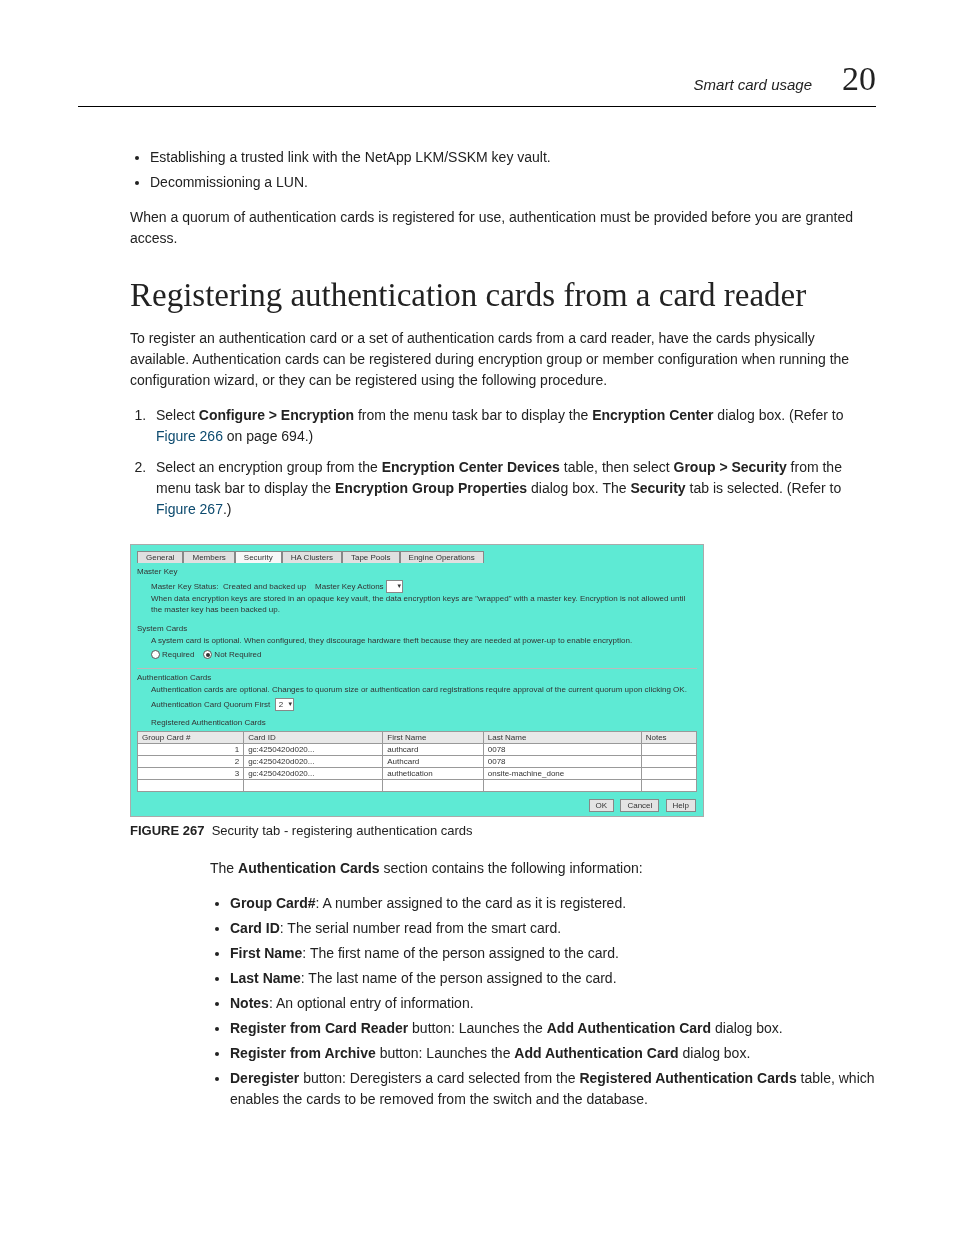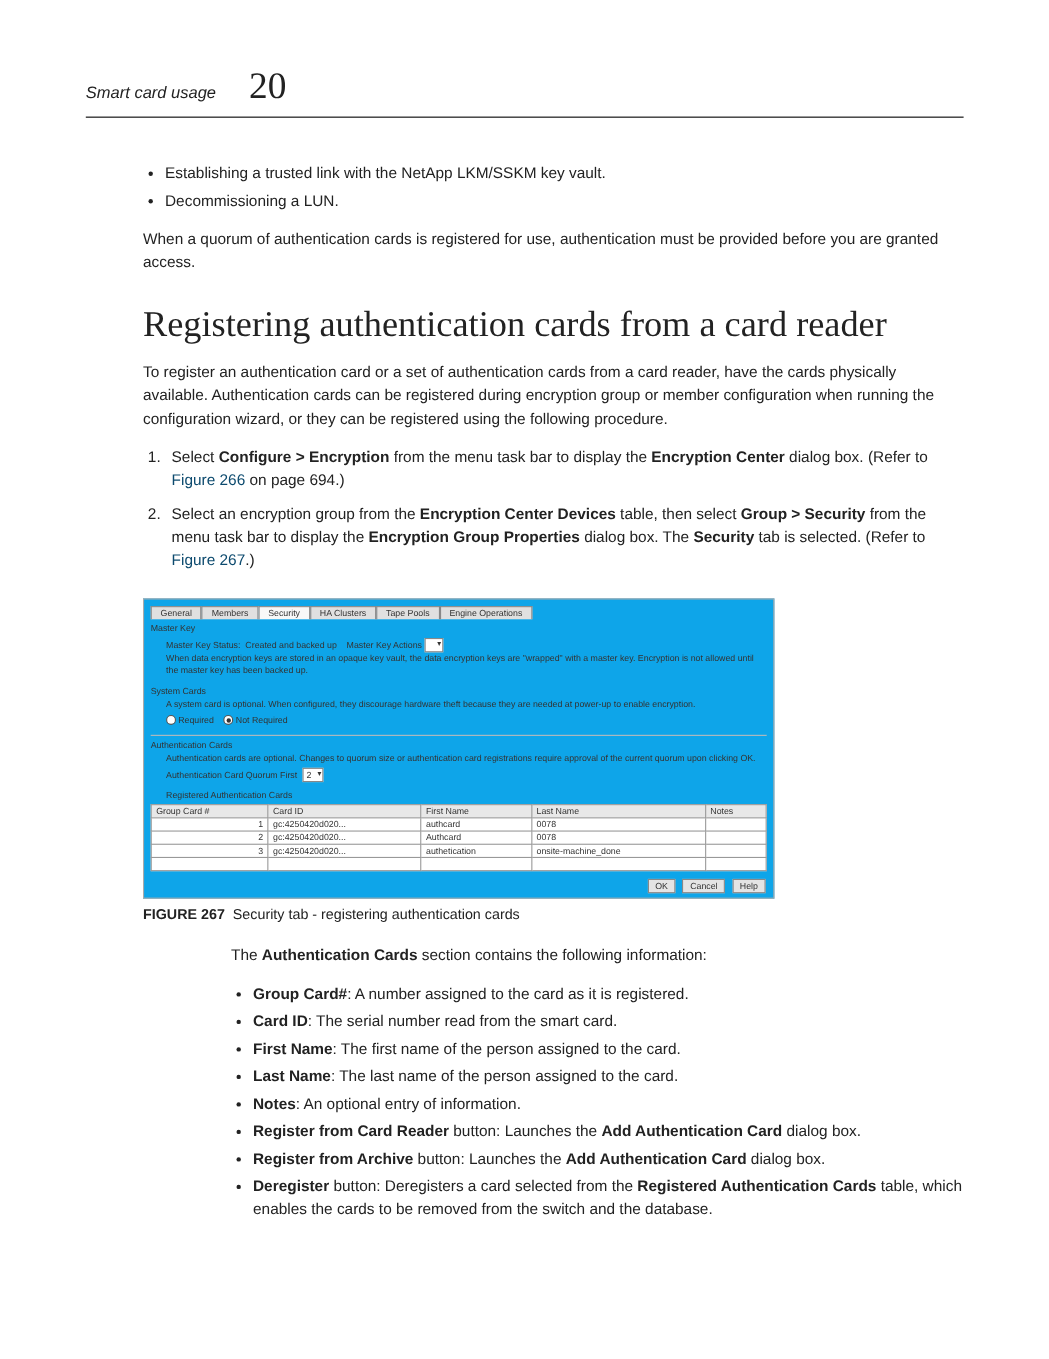--- a/index.html
+++ b/index.html
@@ -9,20 +9,21 @@
     font-size: 14px;
     color: #222;
     background: #fff;
     width: 954px;
   }
   .page {
     padding: 60px 78px 60px 78px;
   }
   .header-line {
     display: flex;
+    justify-content: flex-end;
     align-items: baseline;
     gap: 30px;
     margin-bottom: 8px;
   }
   .header-title {
     font-style: italic;
     font-size: 15px;
   }
   .header-num {
     font-family: Georgia, 'Times New Roman', serif;
@@ -63,21 +64,21 @@
     line-height: 1.5;
     margin: 6px 0 10px 0;
     padding-left: 6px;
   }
   .bold { font-weight: bold; }
   .link { color: #0c4a6e; }
   .figure-img {
     margin: 24px 0 4px 0;
     width: 560px;
     border: 1px solid #aaa;
-    background: #0ea5e9;
+    background: #5eead4;
     font-size: 8px;
     color: #333;
     position: relative;
     padding: 6px 6px 24px 6px;
   }
   .tabs {
     display: flex;
     gap: 0;
     margin-bottom: 4px;
   }

